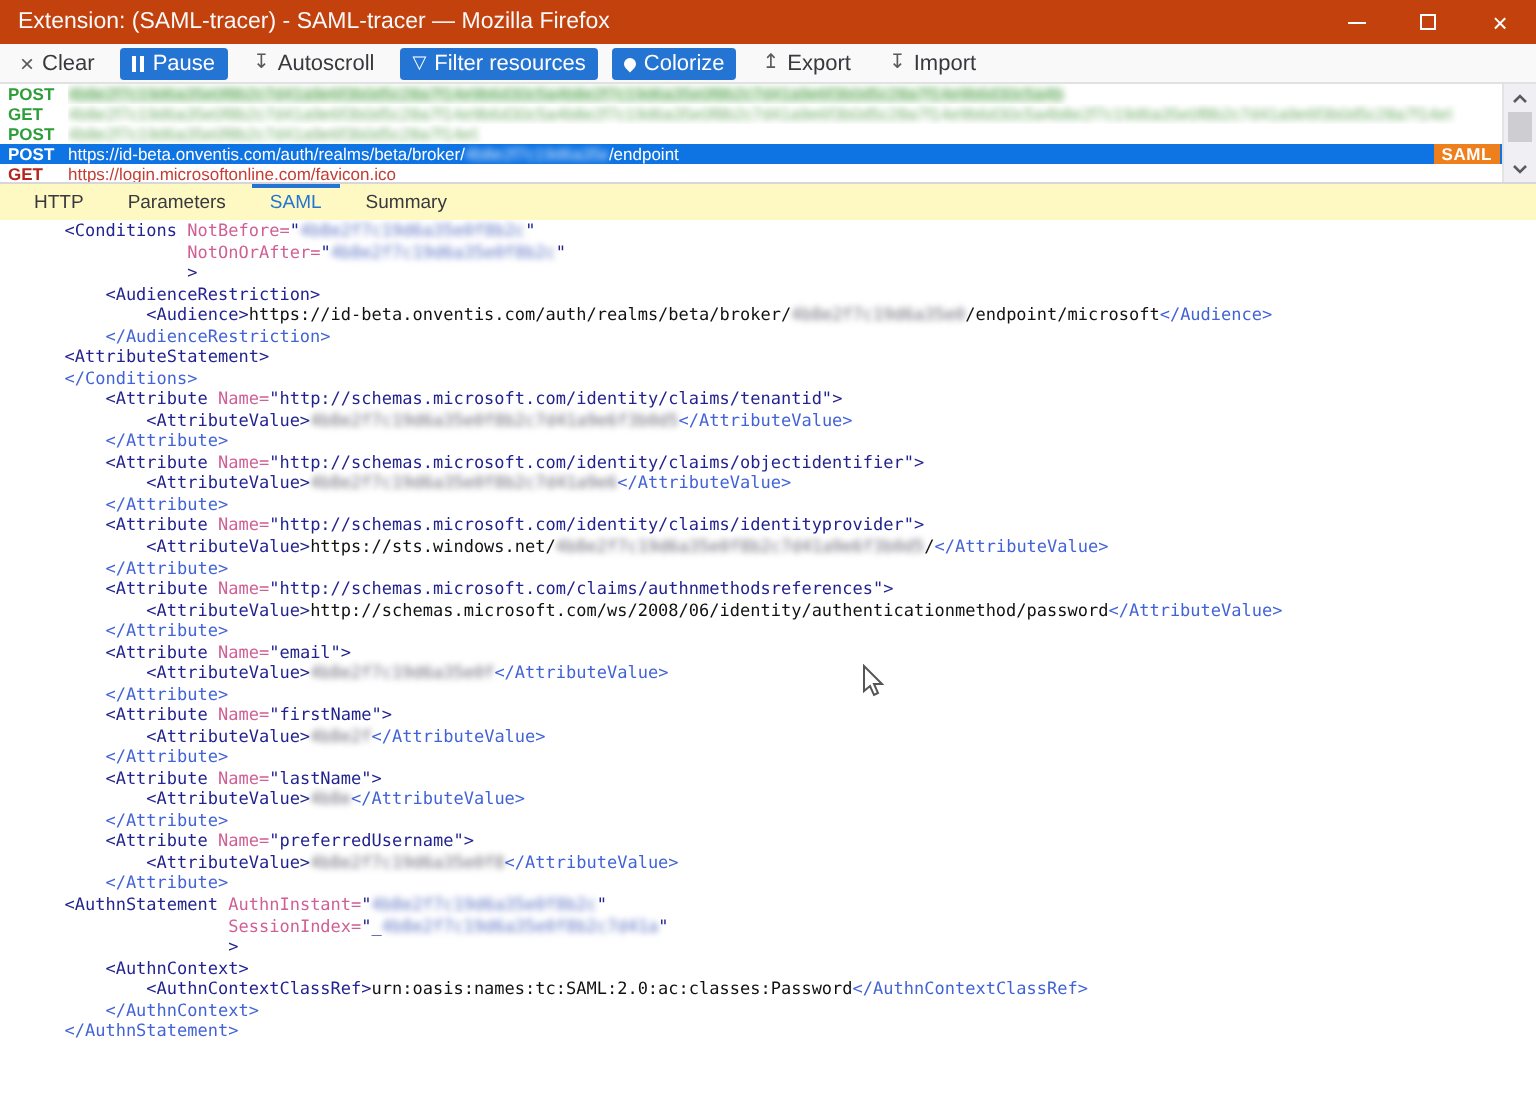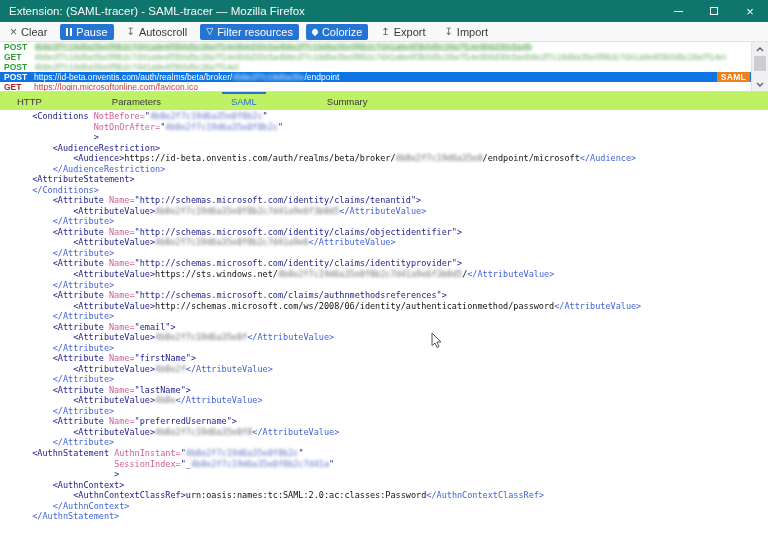--- a/index.html
+++ b/index.html
@@ -1,20 +1,20 @@
 <!DOCTYPE html>
 <html style="--accent: #2474d4; --sel: #0f74e3; --badge: #ee7f1d;"><head>
 <meta charset="utf-8">
 <style>
   * { box-sizing: border-box; margin: 0; padding: 0; }
   html,body { width:768px; height:547px; overflow:hidden; }
   body { font-family:"Liberation Sans", sans-serif; background:#fff; position:relative; }
 
   
-  .titlebar { height:22px; background:#0f766e; color:#f9f9fa; display:flex; align-items:center; }
+  .titlebar { height:22px; background:#c2410c; color:#f9f9fa; display:flex; align-items:center; }
   .titlebar .title { font-size:11.5px; padding-left:9px; flex:1; white-space:nowrap; }
   .winbtns { display:flex; height:100%; }
   .winbtn { width:36px; height:100%; display:flex; align-items:center; justify-content:center; color:#fff; font-size:12px; cursor:default; }
   .glyph-min { width:9px; height:1px; background:#fff; display:inline-block; }
   .glyph-max { width:8px; height:8px; border:1px solid #fff; display:inline-block; }
   .glyph-close { font-size:13px; line-height:1; }
 
   
   .toolbar { height:20px; background:#f9f9fa; border-bottom:1px solid #e1e1e4; display:flex; align-items:center; padding:0 4px; gap:7px; }
   .tbtn { display:inline-flex; align-items:center; gap:4px; font-size:11px; color:#38383d; padding:2px 6px; border-radius:2px; white-space:nowrap; cursor:default; }
@@ -41,21 +41,21 @@
   .bb-white { color:#d7e7fb; }
   .badge { position:absolute; right:1px; top:0; height:10px; line-height:10px; padding:0 4px; background:var(--badge); color:#fff; font-size:8.5px; font-weight:bold; letter-spacing:.3px; }
 
   
   .sbar { position:absolute; right:0; top:0; bottom:0; width:17px; background:#f0f0f4; border-left:1px solid #e3e3e6; }
   .sarrow { position:absolute; left:0; width:16px; height:12px; display:flex; align-items:center; justify-content:center; cursor:default; }
   .sarrow.up { top:1px; } .sarrow.down { bottom:1px; }
   .sthumb { position:absolute; left:2px; top:14px; width:12px; height:15px; background:#cdcdd2; cursor:default; }
 
   
-  .tabbar { height:18px; display:flex; align-items:stretch; background:#bef264; padding-left:6px;gap:48px; }
+  .tabbar { height:18px; display:flex; align-items:stretch; background:#fef9c3; padding-left:6px; }
   .tab { position:relative; display:flex; align-items:center; padding:0 11px; font-size:9.5px; color:#38383d; cursor:default; }
   .tab.active { color:var(--accent); }
   .tab.active::before { content:""; position:absolute; top:0; left:2px; right:2px; height:2px; background:var(--accent); }
 
   
   .xmlpane { position:relative; height:437px; overflow:hidden; padding:1px 0 0 22px; background:#fff; }
   .xline { font-family:"DejaVu Sans Mono","Liberation Mono",monospace; font-size:8.5px; line-height:10.53px; white-space:pre; }
   .s-g { color:#23238f; }           
   .s-e { color:#4263d6; }           
   .s-a { color:#cf5f94; }           

